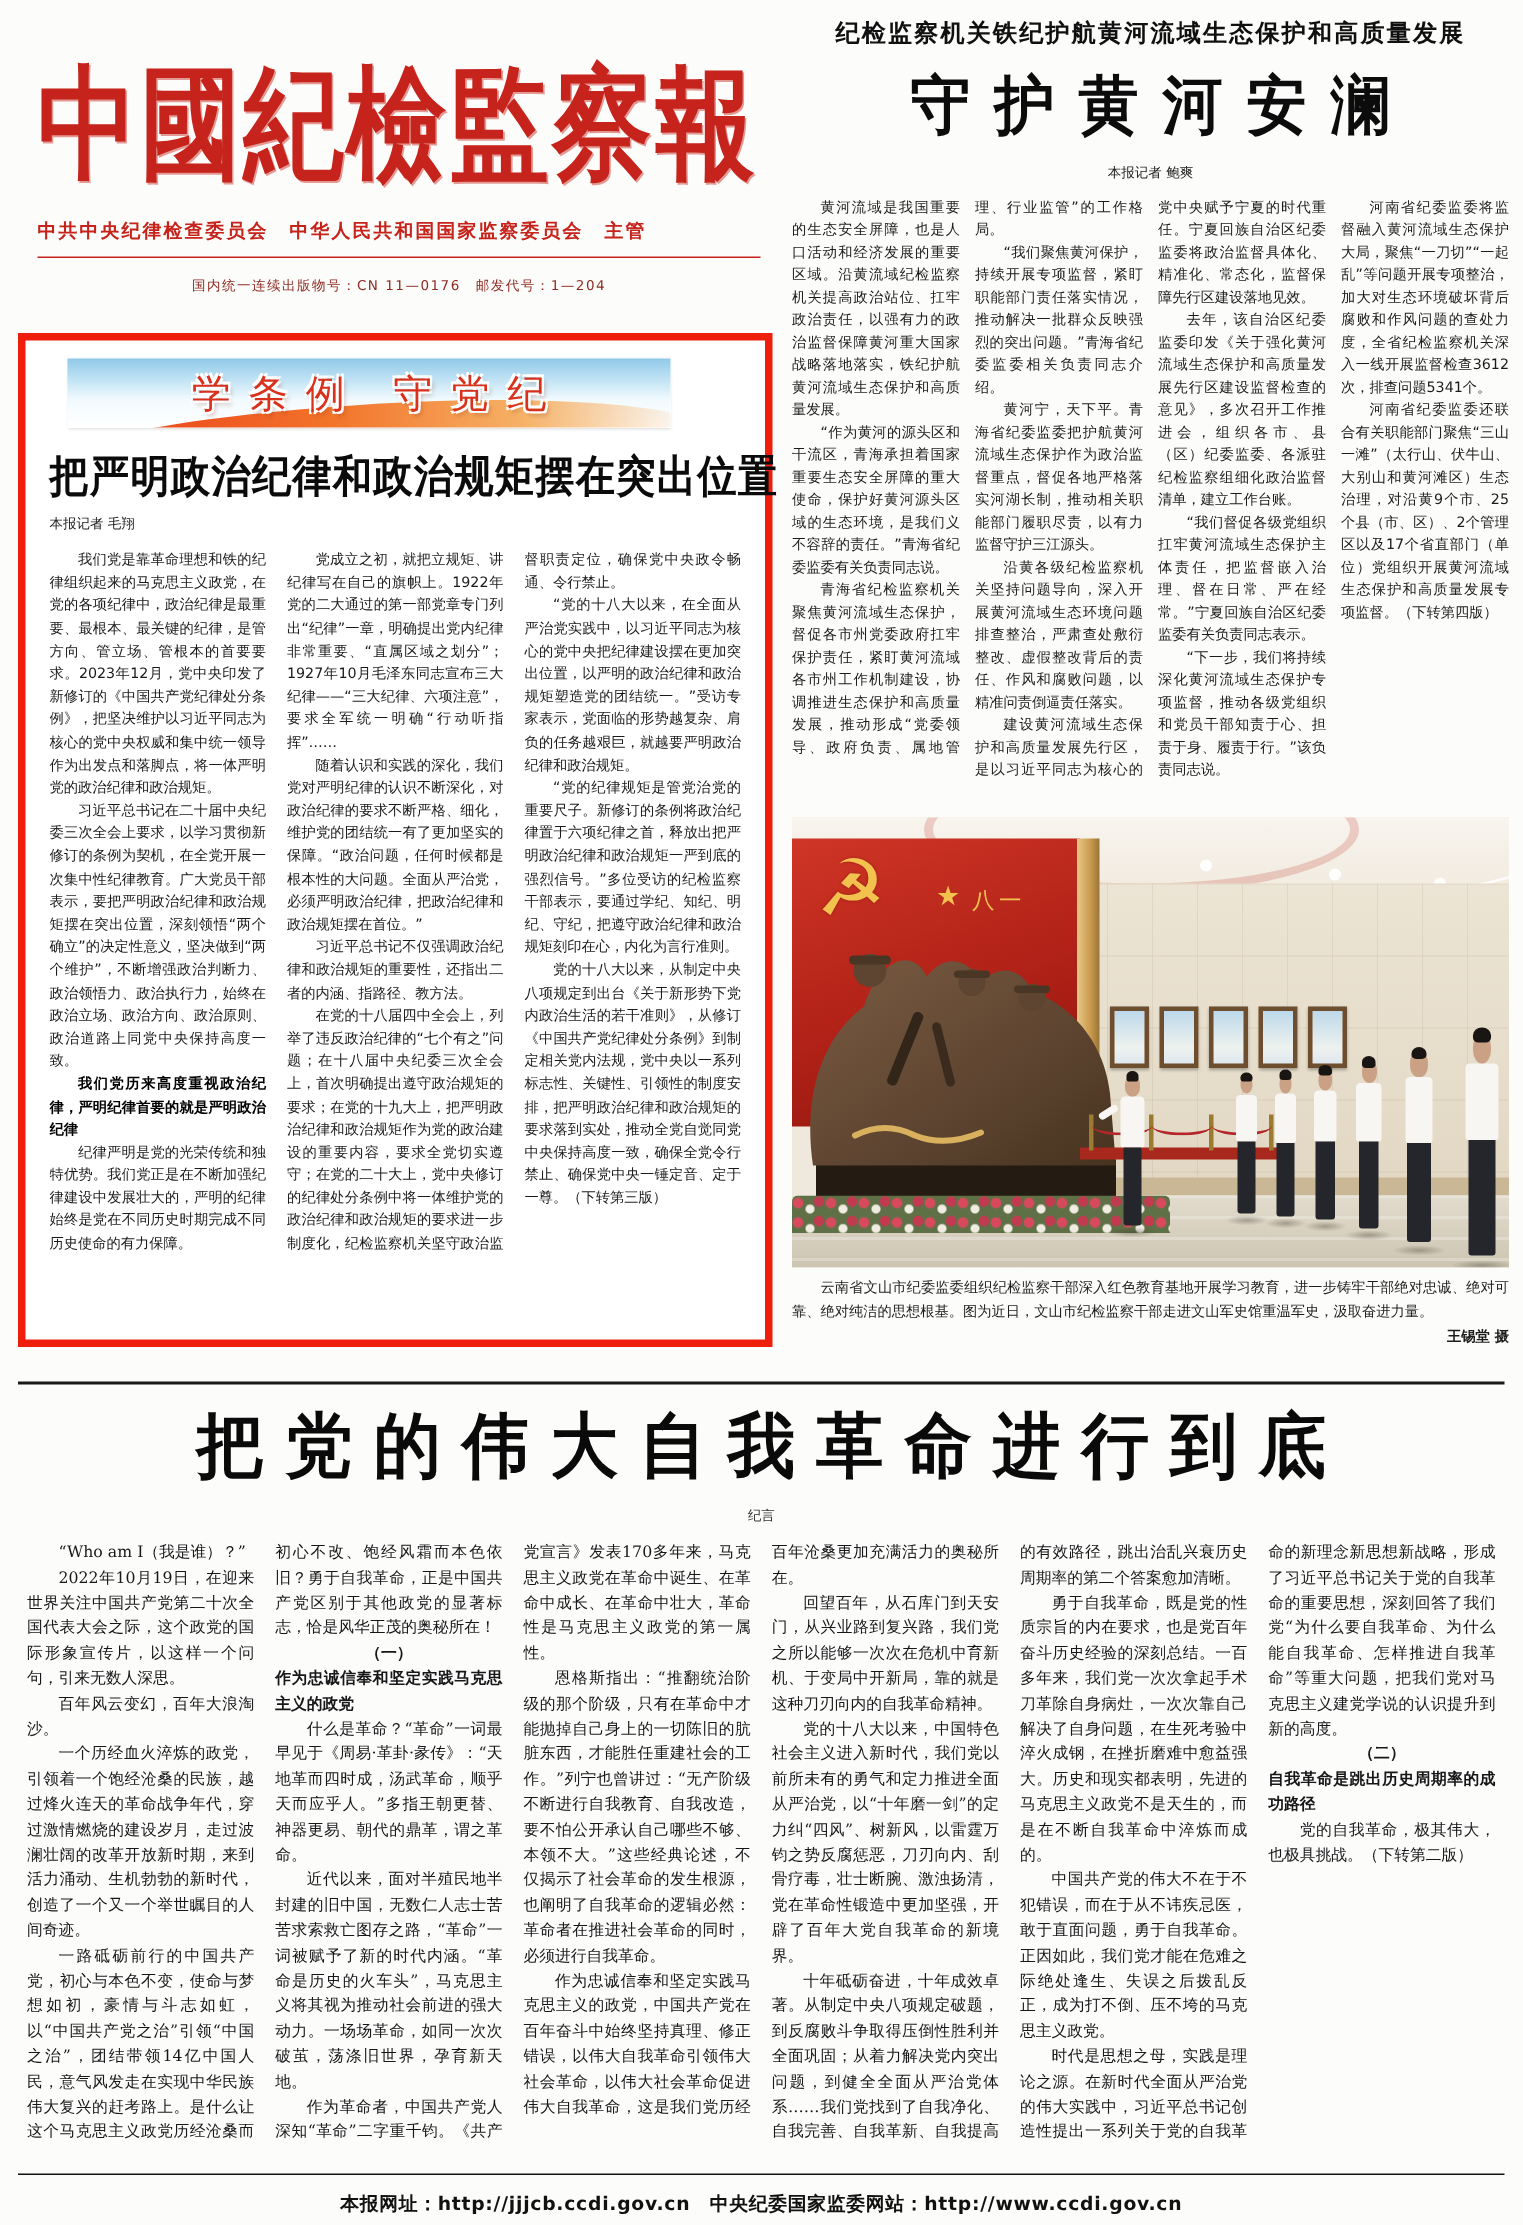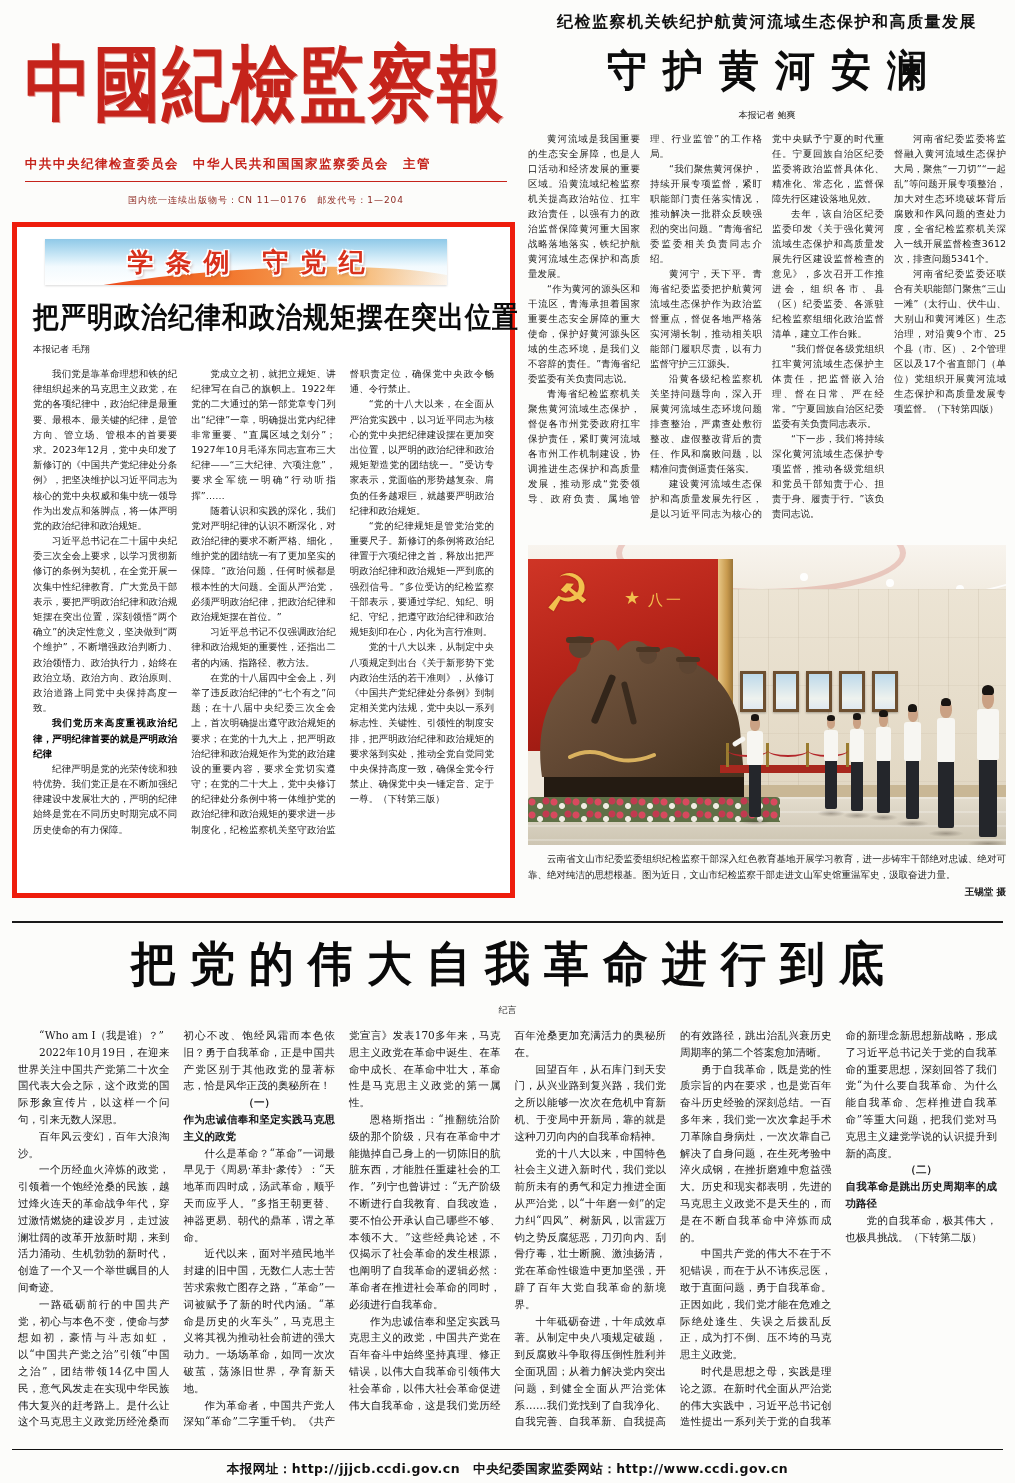--- a/index.html
+++ b/index.html
@@ -21,21 +21,21 @@
   
   .masthead{left:25px;top:26px;width:482px;}
   .mast-title{
     height:116px;display:flex;align-items:center;
     font-family:"DejaVu Serif","Liberation Serif",serif;
     font-weight:900;font-size:64px;line-height:1;color:var(--red);
     white-space:nowrap;letter-spacing:2px;
     transform:scaleY(1.28) scaleX(1.04);transform-origin:left center;
     text-shadow:1px 1px 0 rgba(197,35,27,.45);
   }
-  .mast-supervisor{color:var(--red);font-size:12.5px;font-weight:700;letter-spacing:1.5px;margin-top:14px;}
+  .mast-supervisor{color:var(--red);font-size:12.5px;font-weight:700;letter-spacing:1.5px;margin-top:4px;}
   .mast-rule{border-top:1.5px solid var(--red);margin:8px 0 7px;}
   .mast-dateline{display:flex;justify-content:space-between;color:var(--red);font-size:14.5px;font-weight:700;letter-spacing:1px;}
   .mast-pubno{margin-top:12px;text-align:center;color:#8d2a22;font-size:9px;letter-spacing:1px;}
 
   
   .huanghe{left:528px;top:12px;width:478px;}
   .hh-kicker{font-size:16px;font-weight:800;text-align:center;letter-spacing:1.5px;color:#101010;}
   .hh-headline{
     font-family:"DejaVu Serif","Liberation Serif",serif;
     font-size:40px;font-weight:900;text-align:center;
@@ -61,21 +61,21 @@
     background:linear-gradient(to bottom,#8fc9e8 0%,#cde9f7 38%,#f2fafe 60%,#ffffff 100%);
     box-shadow:0 1px 2px rgba(0,0,0,.15);
   }
   .banner::after{
     content:"";position:absolute;left:-8%;right:-8%;bottom:-26px;height:42px;
     background:linear-gradient(93deg,#e93a17 8%,#f2742b 45%,#f6b267 72%,rgba(246,178,103,0) 96%);
     border-radius:60% 40% 0 0 / 100% 70% 0 0;
     transform:rotate(-2deg);
   }
   .banner-text{
-    position:relative;z-index:2;font-size:26px;font-weight:700;
+    position:relative;z-index:2;font-size:26px;font-weight:400;
     letter-spacing:12px;text-indent:12px;color:#d8311c;
     text-shadow:-1.5px -1.5px 0 #fff,1.5px -1.5px 0 #fff,-1.5px 1.5px 0 #fff,1.5px 1.5px 0 #fff,2px 3px 3px rgba(120,40,20,.35);
   }
   .box-headline{
     font-size:26px;font-weight:900;color:#0b0b0b;margin:15px 0 4px;
     text-align:center;white-space:nowrap;letter-spacing:1px;
     transform:scaleY(1.12);
   }
   .box-byline{text-align:left;font-size:9px;color:#222;margin:8px 0 10px;}
   .box-cols{

